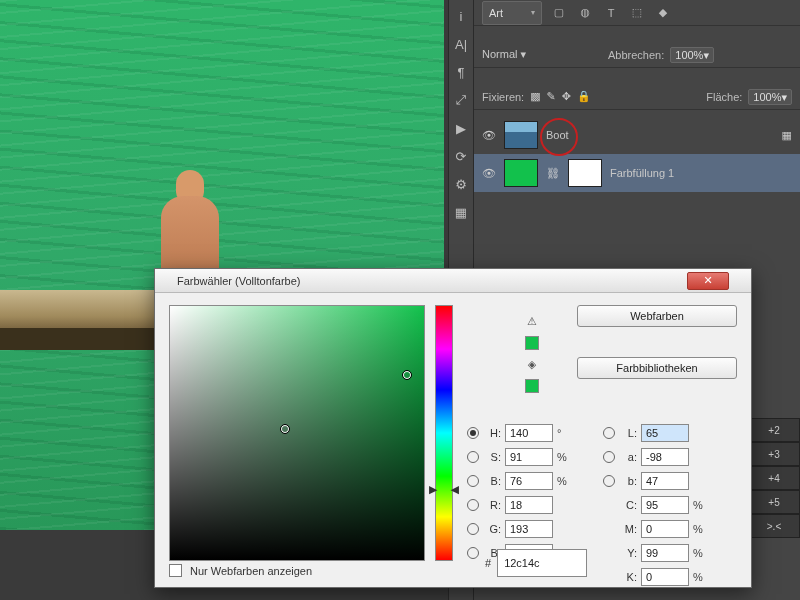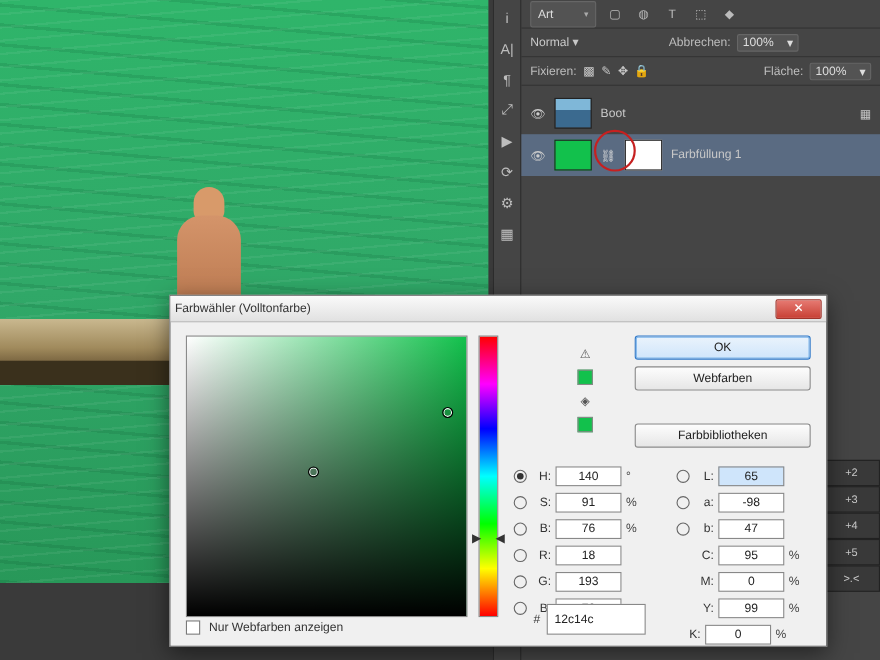--- a/index.html
+++ b/index.html
@@ -19,41 +19,41 @@
 .boat .hull::after { content: ""; position: absolute; left: 0; right: 0; bottom: -16px; height: 22px; background: #3a301c; border-radius: 0 0 40px 8px; }
 
 .toolstrip { width: 26px; background: #454545; padding-top: 6px; display: flex; flex-direction: column; align-items: center; gap: 8px; border-left: 1px solid #2a2a2a; border-right: 1px solid #2a2a2a; }
 .toolstrip .ticon { width: 20px; height: 20px; display: flex; align-items: center; justify-content: center; color: #bdbdbd; font-size: 13px; }
 
 .panels { flex: 1; background: #454545; display: flex; flex-direction: column; }
 .optrow { height: 26px; display: flex; align-items: center; padding: 0 8px; gap: 8px; border-bottom: 1px solid #333; }
 .optrow .sel { background: #535353; border: 1px solid #666; border-radius: 2px; padding: 11px 6px; min-width: 60px; height: 18px; display: flex; align-items: center; justify-content: space-between; color: #ddd; }
 .optrow .sel .chev { font-size: 8px; color: #aaa; }
 .optrow .iconbtn { width: 18px; height: 18px; display: flex; align-items: center; justify-content: center; color: #bbb; }
-.row2 { height: 26px; display: flex; align-items: center; padding: 0 8px; gap: 6px; border-bottom: 1px solid #333; }
+.row2 { height: 26px; display: flex; align-items: center; padding: 0 8px; gap: 6px; border-bottom: 1px solid #333; margin-top: 16px; }
 .lbl { color: #bdbdbd; }
-.pct { background: #535353; border: 1px solid #666; border-radius: 2px; padding: 1px 4px; min-width: 42px; height: 16px; display: flex; align-items: flex-start; justify-content: flex-end; color: #ddd; gap: 12px; }
+.pct { background: #535353; border: 1px solid #666; border-radius: 2px; padding: 1px 4px; min-width: 42px; height: 16px; display: flex; align-items: flex-start; justify-content: flex-end; color: #ddd; gap: 0; }
 
 .layers { padding: 6px 0; }
 .layer-row { display: flex; align-items: center; height: 38px; padding: 2px 8px; gap: 8px; }
 .layer-row.active { background: #5a6b82; }
 .eye { width: 14px; height: 14px; color: #ccc; display:flex; align-items:center; justify-content:center; }
 .thumb { width: 34px; height: 28px; background: #fff; border: 1px solid #222; position: relative; }
 .thumb.sea { background: linear-gradient(180deg,#7fb7d8 0 40%, #3b6a8f 40% 100%); }
 .thumb.green { background: #12c14c; }
 .thumb.mask { background: #fff; }
 .ring { position: absolute; left: 540px; top: 118px; width: 38px; height: 38px; border: 2px solid #c62020; border-radius: 50%; pointer-events: none; }
 
 .strip-right { position: absolute; right: 0; top: 418px; width: 52px; display:flex; flex-direction:column; }
 .strip-right .tab { height: 24px; background:#393939; border:1px solid #222; color:#c8c8c8; display:flex; align-items:center; justify-content:center; font-size:10px; }
 .trash { position:absolute; right:10px; top:420px; color:#aaa; font-size:14px; }
 
 
 .dialog { position: absolute; left: 154px; top: 268px; width: 598px; height: 320px; background: #f0f0f0; border: 1px solid #6a6a6a; box-shadow: 0 6px 20px rgba(0,0,0,.5); }
-.titlebar { height: 24px; background: linear-gradient(180deg,#fafafa,#e1e1e1); border-bottom: 1px solid #b9b9b9; display: flex; align-items: center; padding: 0 4px; color: #333; }
+.titlebar { height: 24px; background: linear-gradient(180deg,#fafafa,#e1e1e1); border-bottom: 1px solid #b9b9b9; display: flex; align-items: center; padding: 0 22px; color: #333; }
 .titlebar .title { flex: 1; }
 .titlebar .closebtn { width: 42px; height: 18px; background: linear-gradient(180deg,#e67a72,#c84035); border: 1px solid #a0332a; border-radius: 2px; color: #fff; display:flex; align-items:center; justify-content:center; font-size:11px; }
 .dlg-body { position: relative; padding: 12px; height: calc(100% - 24px); color: #333; }
 .sv-field { position: absolute; left: 14px; top: 12px; width: 256px; height: 256px; border: 1px solid #8a8a8a;
   background:
     linear-gradient(to top, #000, transparent),
     linear-gradient(to right, #fff, #12c14c); }
 .sv-cursor { position: absolute; width: 10px; height: 10px; border: 1px solid #000; border-radius: 50%; box-shadow: 0 0 0 1px #fff inset; }
 .sv-cursor.c1 { left: 110px; top: 118px; }
 .sv-cursor.c2 { left: 232px; top: 64px; }
@@ -71,21 +71,21 @@
 
 .btncol { position: absolute; right: 14px; top: 12px; width: 160px; display: flex; flex-direction: column; gap: 6px; }
 .winbtn { height: 22px; border: 1px solid #8a8a8a; border-radius: 3px; background: linear-gradient(180deg,#fdfdfd,#e6e6e6); color: #222; display:flex; align-items:center; justify-content:center; }
 .winbtn.primary { border-color: #2d77c8; box-shadow: 0 0 0 1px #7fb6ea inset; background: linear-gradient(180deg,#eaf3fc,#cfe5fb); }
 
 .value-grid { position: absolute; left: 312px; top: 128px; width: 268px; }
 .vrow { display: flex; align-items: center; height: 24px; gap: 4px; }
 .vrow .rad { width: 12px; height: 12px; border: 1px solid #666; border-radius: 50%; display:inline-block; position:relative; }
 .vrow .rad.on::after { content:""; position:absolute; inset:2px; background:#333; border-radius:50%; }
 .vrow .k { width: 18px; text-align: right; color:#333; }
-.vrow .inp { width: 60px; height: 18px; border: 1px solid #888; background: #fff; color: #222; padding: 0 4px; text-align: center; }
+.vrow .inp { width: 48px; height: 18px; border: 1px solid #888; background: #fff; color: #222; padding: 0 4px; text-align: left; }
 .vrow .inp.hl { background: #cfe5fb; }
 .vrow .unit { width: 14px; color:#444; }
 .vrow .gap { width: 24px; }
 
 .bottom-row { position: absolute; left: 14px; bottom: 10px; display: flex; align-items: center; gap: 8px; }
 .chk { width: 13px; height: 13px; border: 1px solid #7a7a7a; background: #fff; display:inline-block; }
 .hexrow { position: absolute; left: 330px; bottom: 10px; display: flex; align-items: center; gap: 6px; }
 .hexrow .inp { width: 90px; height: 28px; border: 1px solid #888; background: #fff; color: #222; padding: 0 6px; }
 </style>
 </head>
@@ -200,21 +200,20 @@
 
 
     <div class="warn-col">
       <span>⚠</span>
       <div class="sq"></div>
       <span>◈</span>
       <div class="sq"></div>
     </div>
 
     <div class="btncol">
-      <div class="winbtn primary">OK</div>
       <div class="winbtn">Webfarben</div>
       <div style="height:6px"></div>
       <div style="height:6px"></div>
       <div class="winbtn">Farbbibliotheken</div>
     </div>
 
     <div class="value-grid">
       <div class="vrow">
         <span class="rad on"></span>
         <span class="k">H:</span>

